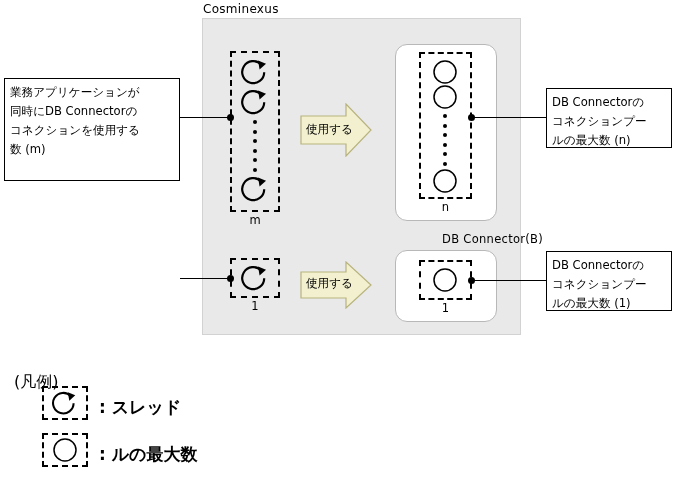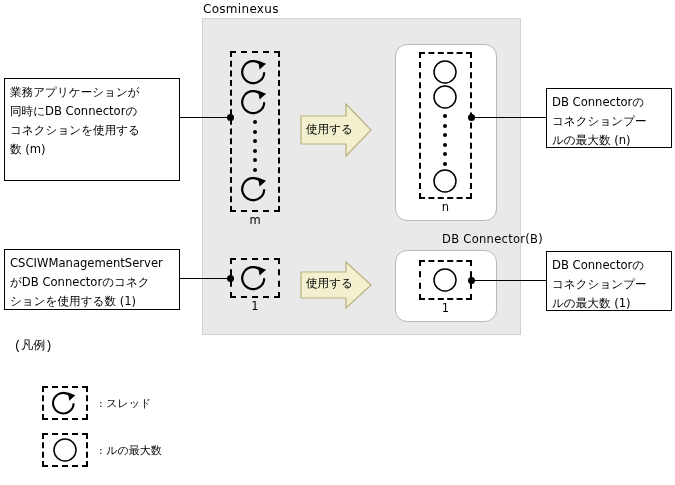--- a/index.html
+++ b/index.html
@@ -114,36 +114,36 @@
   .arrow-label {
     font-size: 11.6px;
     white-space: nowrap;
     letter-spacing: 0px;
     text-align: right;
   }
 
   
   #legend-title {
     left: 14px;
-    top: 337px;
-    font-size: 12px;
-    white-space: nowrap;
-    font-family: Liberation Mono, monospace;
+    top: 372px;
+    font-size: 16px;
+    white-space: nowrap;
   }
   .legend-swatch {
     border: 2px dashed #000000;
     box-sizing: border-box;
     display: flex;
     align-items: center;
     justify-content: center;
   }
   .legend-text {
-    font-size: 11px;
+    font-size: 17px;
     white-space: nowrap;
     letter-spacing: 0px;
+    font-weight: bold;
   }
 </style>
 </head>
 <body>
 
 <div id="canvas">
 
   <div class="abs" id="cosminexus-label">Cosminexus</div>
 
   <div class="abs" id="cosminexus-panel"></div>
@@ -248,23 +248,20 @@
   </div>
   <div class="abs count-caption" style="left:419px; top:301px; width:53px;">1</div>
 
   <div class="abs callout" style="left:4px; top:78px; width:176px; height:103px;">業務アプリケーションが
 同時にDB Connectorの
 コネクションを使用する
 数 (m)</div>
   <div class="abs leader" style="left:180px; top:117px; width:50px;"></div>
   <div class="abs leader-dot" style="left:227px; top:114px;"></div>
 
-  <div class="abs callout" style="left:4px; top:249px; width:176px; height:61px;">CSCIWManagementServer
-がDB Connectorのコネク
-ションを使用する数 (1)</div>
   <div class="abs leader" style="left:180px; top:278px; width:50px;"></div>
   <div class="abs leader-dot" style="left:227px; top:275px;"></div>
 
   <div class="abs callout" style="left:546px; top:88px; width:126px; height:60px;">DB Connectorの
 コネクションプー
 ルの最大数 (n)</div>
   <div class="abs leader" style="left:471px; top:117px; width:75px;"></div>
   <div class="abs leader-dot" style="left:468px; top:114px;"></div>
 
   <div class="abs callout" style="left:546px; top:251px; width:126px; height:60px;">DB Connectorの

